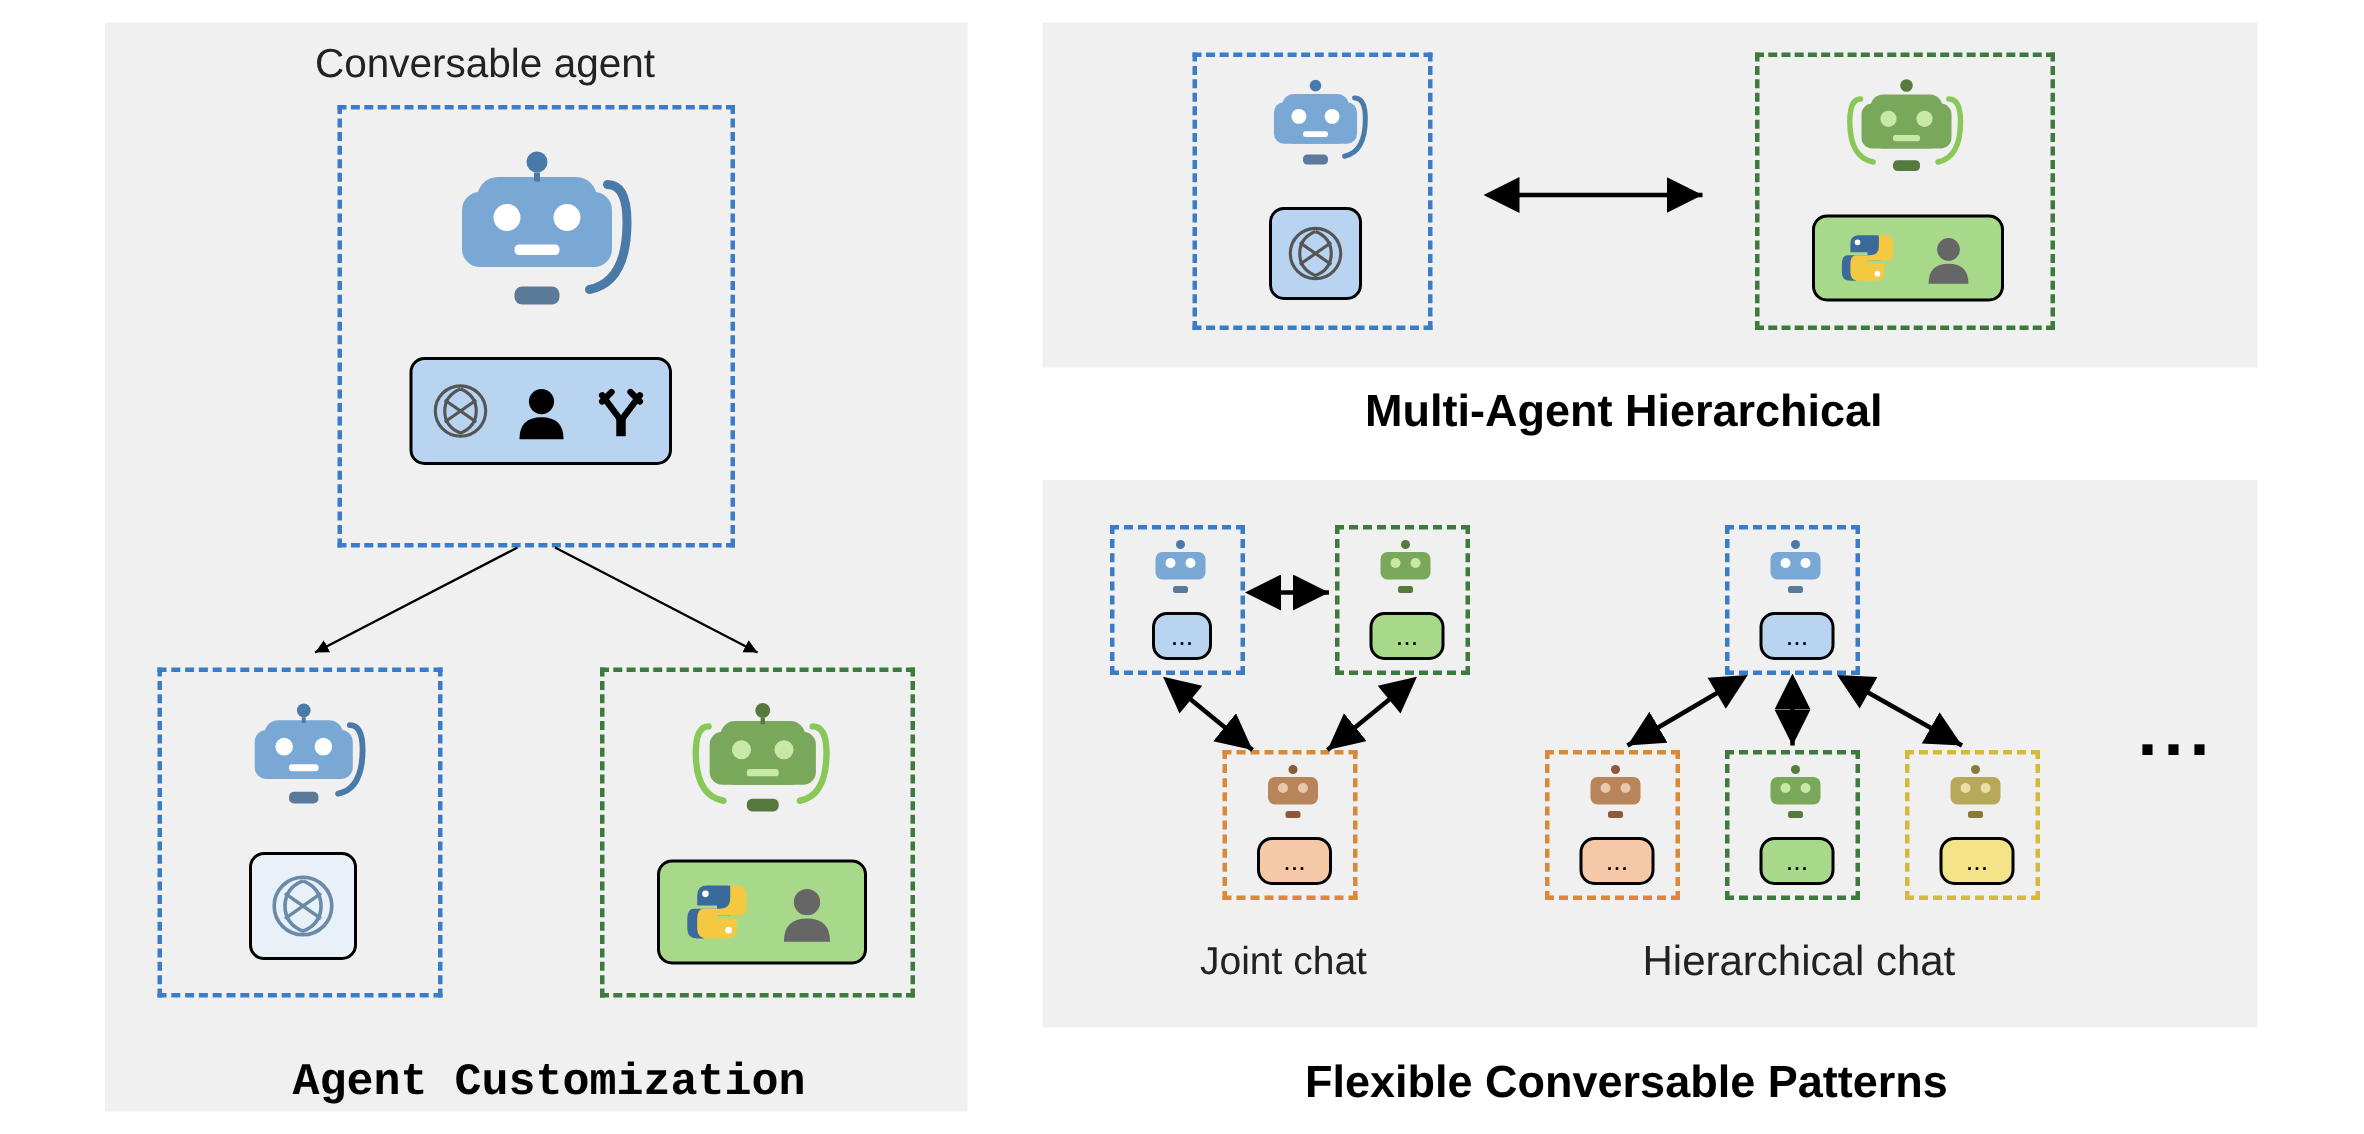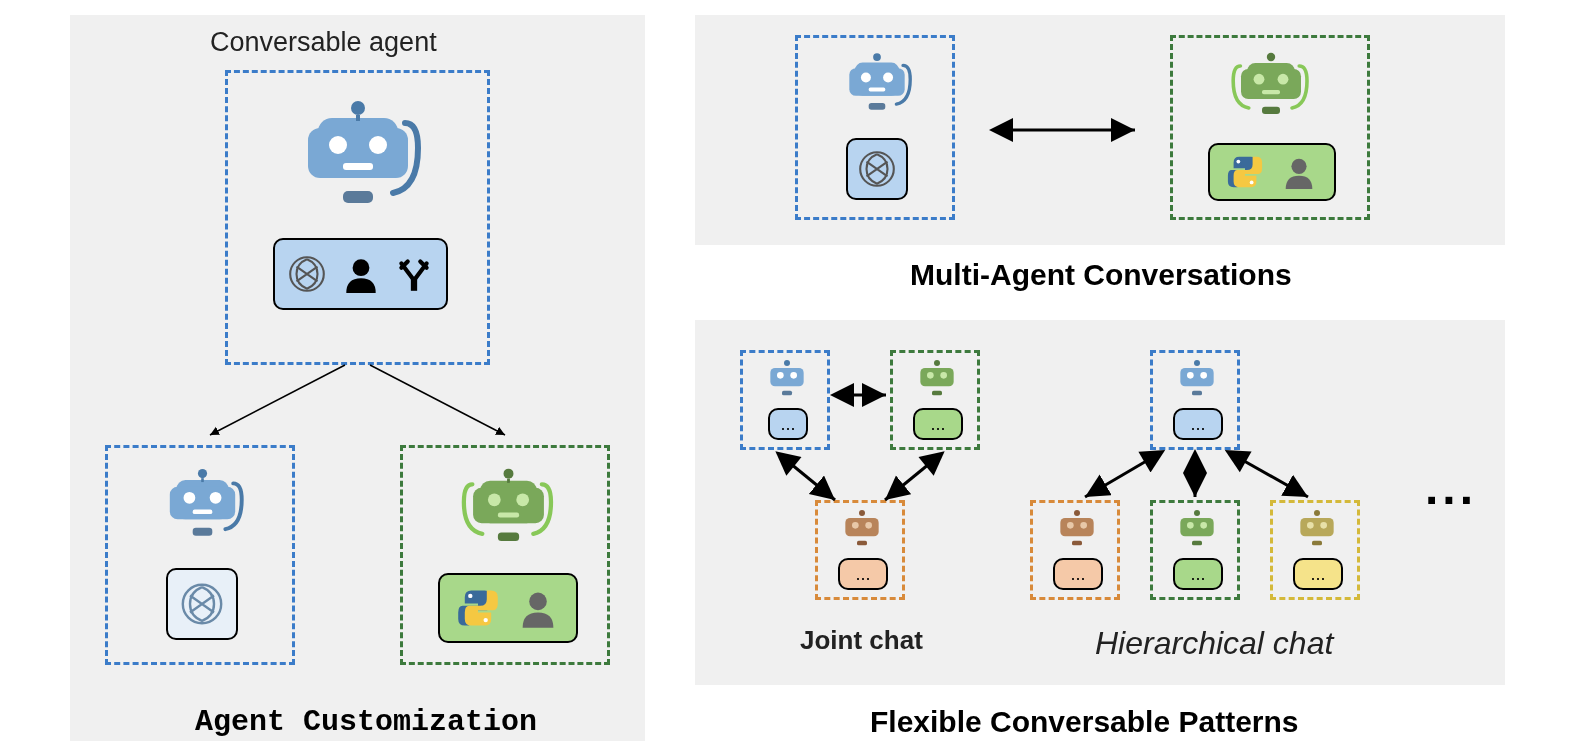--- a/index.html
+++ b/index.html
@@ -185,21 +185,21 @@
           <circle cx="27" cy="31" r="2" fill="#fff"></circle>
         </svg>
       <svg width="38" height="38" viewBox="0 0 40 40">
           <circle cx="20" cy="14" r="8" fill="#666"></circle>
           <path d="M 6 38 Q 6 24 20 24 Q 34 24 34 38 Z" fill="#666"></path>
         </svg>
     </div>
   </div>
 </div>
 
-<div class="title" style="left:910px;top:258px;font-size:30px;">Multi-Agent Conversations</div>
+<div class="title" style="left:910px;top:258px;font-size:30px;">Multi-Agent Hierarchical</div>
 
 <div class="panel panel-br">
 
   <div class="dashed-box blue-dash" style="left:45px;top:30px;width:90px;height:100px;">
     <svg style="position:absolute;left:22px;top:5px;width:44px;height:40px;" viewBox="0 0 130 120">
         <rect x="15" y="30" width="100" height="55" rx="14" fill="#7aa8d4"></rect>
         <circle cx="65" cy="15" r="9" fill="#4a7aa8"></circle>
         <circle cx="45" cy="52" r="10" fill="#fff"></circle>
         <circle cx="85" cy="52" r="10" fill="#fff"></circle>
         <rect x="50" y="98" width="30" height="14" rx="5" fill="#5a7a9a"></rect>
@@ -238,21 +238,21 @@
   <svg class="arrow" style="left:135px;top:65px;width:62px;height:20px;">
       <line x1="6" y1="10" x2="56" y2="10" stroke="#000" stroke-width="3" marker-start="url(#ahL)" marker-end="url(#ahR)"></line>
     </svg>
   <svg class="arrow" style="left:75px;top:130px;width:80px;height:60px;">
       <line x1="10" y1="5" x2="65" y2="50" stroke="#000" stroke-width="3" marker-start="url(#ahL)" marker-end="url(#ahR)"></line>
     </svg>
   <svg class="arrow" style="left:180px;top:130px;width:80px;height:60px;">
       <line x1="65" y1="5" x2="10" y2="50" stroke="#000" stroke-width="3" marker-start="url(#ahL)" marker-end="url(#ahR)"></line>
     </svg>
 
-  <div class="title-inner" style="left:105px;top:305px;font-size:26px;font-weight:bold;">Joint chat</div>
+  <div class="title-inner" style="left:105px;top:305px;font-size:26px;font-weight:normal;">Joint chat</div>
 
   <div class="dashed-box blue-dash" style="left:455px;top:30px;width:90px;height:100px;">
     <svg style="position:absolute;left:22px;top:5px;width:44px;height:40px;" viewBox="0 0 130 120">
         <rect x="15" y="30" width="100" height="55" rx="14" fill="#7aa8d4"></rect>
         <circle cx="65" cy="15" r="9" fill="#4a7aa8"></circle>
         <circle cx="45" cy="52" r="10" fill="#fff"></circle>
         <circle cx="85" cy="52" r="10" fill="#fff"></circle>
         <rect x="50" y="98" width="30" height="14" rx="5" fill="#5a7a9a"></rect>
       </svg>
     <div class="cap-box cap-blue" style="left:20px;top:55px;width:50px;height:32px;">
@@ -302,18 +302,18 @@
   <svg class="arrow" style="left:380px;top:125px;width:100px;height:60px;">
       <line x1="85" y1="8" x2="10" y2="52" stroke="#000" stroke-width="3" marker-start="url(#ahL)" marker-end="url(#ahR)"></line>
     </svg>
   <svg class="arrow" style="left:490px;top:130px;width:20px;height:52px;">
       <line x1="10" y1="5" x2="10" y2="47" stroke="#000" stroke-width="3" marker-start="url(#ahL)" marker-end="url(#ahR)"></line>
     </svg>
   <svg class="arrow" style="left:525px;top:125px;width:100px;height:60px;">
       <line x1="10" y1="8" x2="88" y2="52" stroke="#000" stroke-width="3" marker-start="url(#ahL)" marker-end="url(#ahR)"></line>
     </svg>
 
-  <div class="title-inner" style="left:400px;top:305px;font-size:32px;font-weight:normal;font-style:italic;">Hierarchical chat</div>
+  <div class="title-inner" style="left:400px;top:305px;font-size:28px;font-weight:normal;">Hierarchical chat</div>
 
   <div class="big-ellipsis" style="left:730px;top:140px;letter-spacing:4px;">...</div>
 </div>
 
 <div class="title" style="left:870px;top:705px;font-size:30px;">Flexible Conversable Patterns</div>
 
 </body></html>

